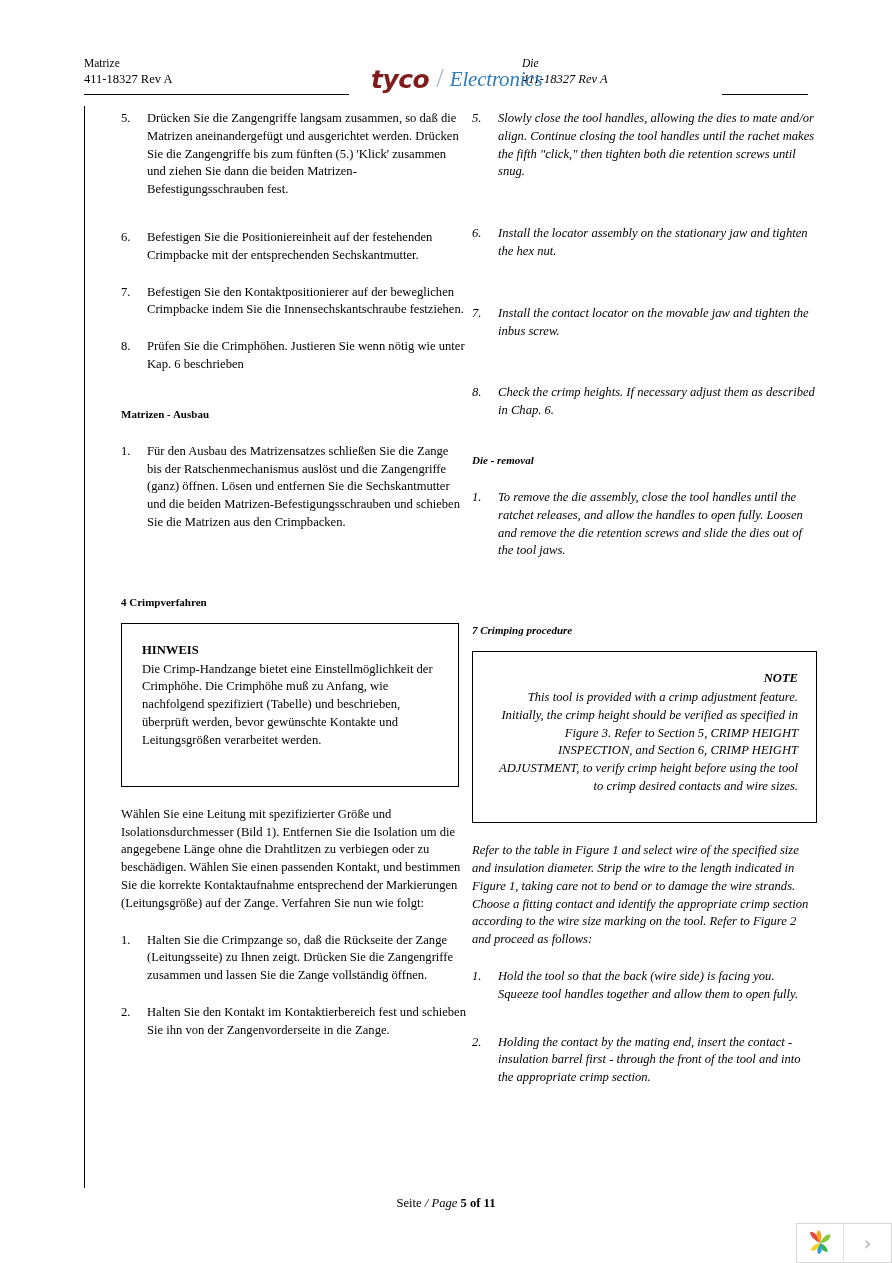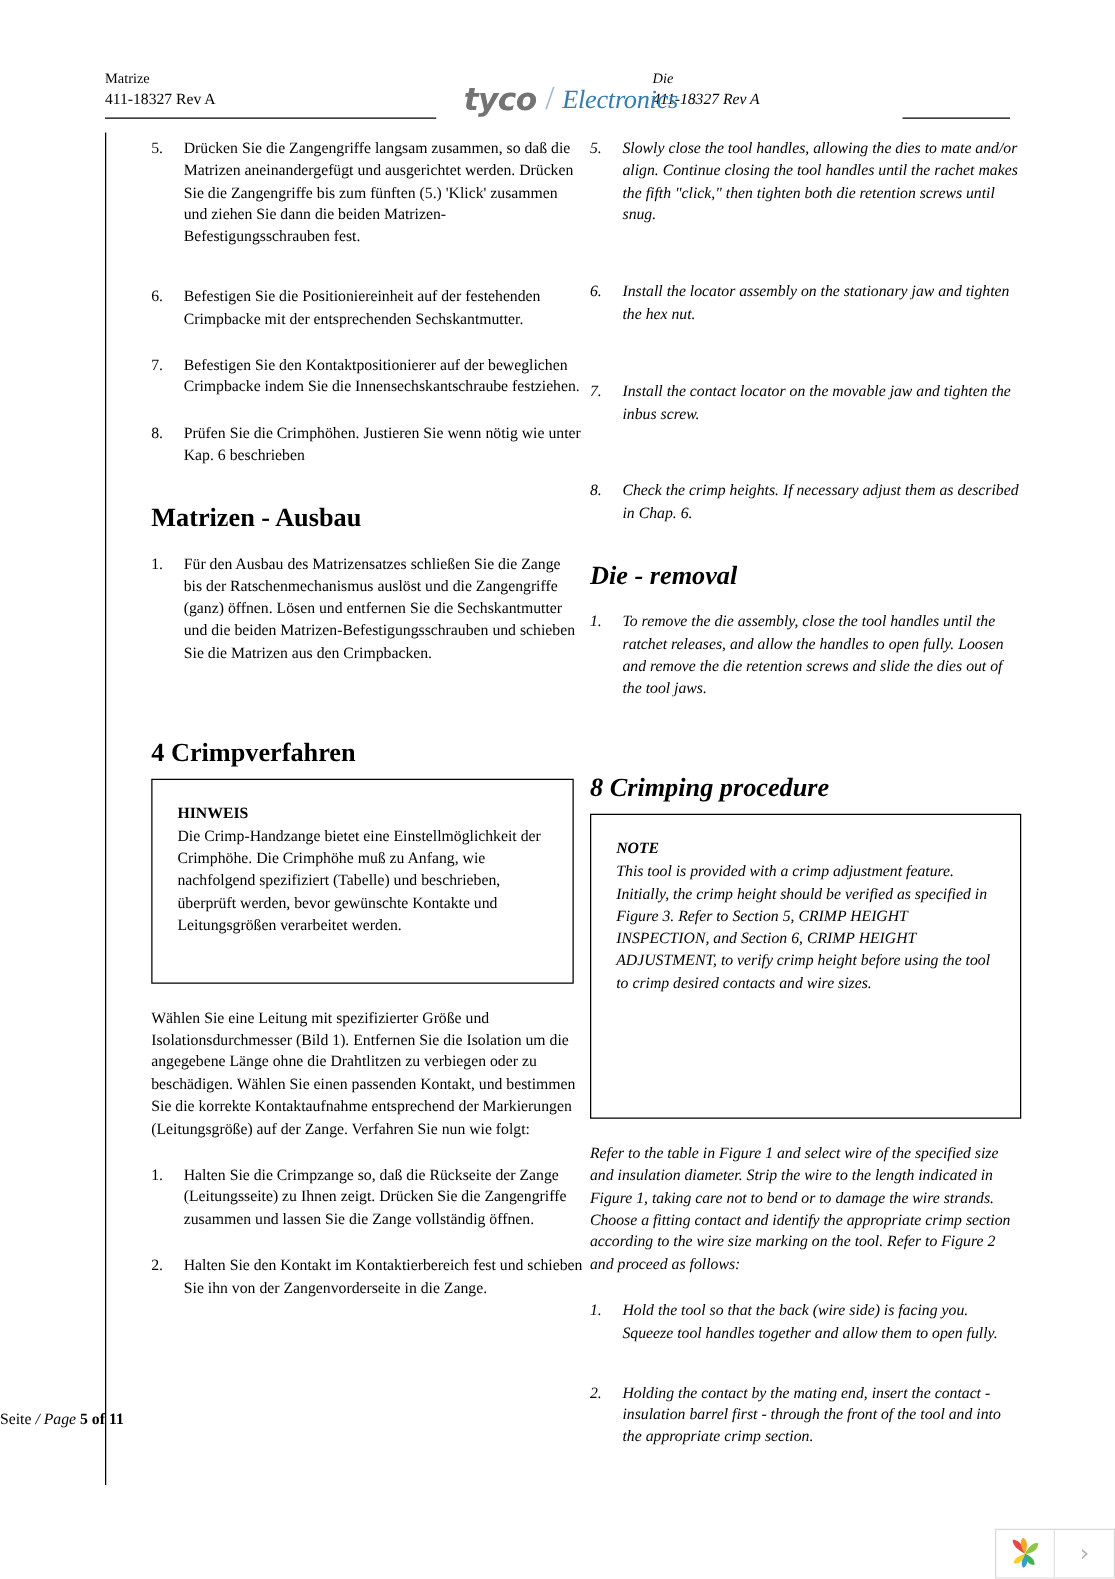--- a/index.html
+++ b/index.html
@@ -73,21 +73,21 @@
     height: 26px;
     display: flex;
     align-items: center;
   }
   .logo-tyco {
     font-family: "DejaVu Sans", sans-serif;
     font-weight: bold;
     font-style: italic;
     font-size: 25px;
     letter-spacing: -0.5px;
-    color: #737373;
+    color: #7f1d1d;
     line-height: 1;
   }
   .logo-slash {
     color: #9fb9d1;
     font-size: 27px;
     font-weight: 300;
     margin: 0 6px 0 7px;
     line-height: 1;
     transform: translateY(-1px);
   }
@@ -128,54 +128,55 @@
     margin: 0;
   }
   .blk.num {
     padding-left: 26px;
     text-indent: -26px;
   }
   .blk.num .lbl { display: inline-block; width: 26px; text-indent: 0; }
   .blk.plain { padding-left: 0; }
 
   .head {
-    font-size: 21px;
+    font-size: 11px;
     font-weight: bold;
     line-height: 20px;
     margin: 0;
     white-space: nowrap;
   }
 
   .gap-s  { height: 11px; }
   .gap-m  { height: 19px; }
   .gap-l  { height: 30px; }
   .gap-xl { height: 44px; }
   .gap-xxl{ height: 60px; }
 
   .note-box {
     border: 1.3px solid #000;
     box-sizing: border-box;
     padding: 18px 18px 16px 20px;
     font-size: 12.6px;
     line-height: 17.8px;
   }
   #col-left .note-box  { width: 338px; height: 164px; }
-  #col-right .note-box { width: 345px; height: 244px; }
+  #col-right .note-box { width: 345px; height: 172px; text-align: right; }
   .note-title {
     font-weight: bold;
     display: block;
     margin-bottom: 1px;
   }
 
   
   #footer {
     position: absolute;
     left: 0;
-    top: 1128px;
+    top: 1196px;
     width: 892px;
+    text-align: center;
     font-size: 12.6px;
   }
   #footer .f-seite { font-style: normal; }
   #footer .f-page  { font-style: italic; }
   #footer .f-num   { font-weight: bold; }
 
   
   #widget {
     position: absolute;
     left: 796px;
@@ -304,21 +305,21 @@
     <div class="gap-l"></div>
 
     <div class="head">Die - removal</div>
     <div class="gap-m"></div>
 
     <div class="blk num">
       <span class="lbl">1.</span><span>To remove the die assembly, close the tool handles until the ratchet releases, and allow the handles to open fully. Loosen and remove the die retention screws and slide the dies out of the tool jaws.</span>
     </div>
     <div class="gap-xxl"></div>
 
-    <div class="head">8 Crimping procedure</div>
+    <div class="head">7 Crimping procedure</div>
     <div class="gap-s"></div>
 
     <div class="note-box">
       <span class="note-title">NOTE</span>
       <span>This tool is provided with a crimp adjustment feature. Initially, the crimp height should be verified as specified in Figure 3. Refer to Section 5, CRIMP HEIGHT INSPECTION, and Section 6, CRIMP HEIGHT ADJUSTMENT, to  verify crimp height before using the tool to crimp desired contacts and wire sizes.</span>
     </div>
     <div class="gap-m"></div>
 
     <div class="blk plain">Refer to the table in Figure 1 and select wire of the specified size and insulation diameter. Strip the wire to the length indicated in Figure 1, taking care not to bend or to damage the wire strands. Choose a fitting contact and identify the appropriate crimp section according to the wire size marking on the tool. Refer to Figure 2 and proceed as follows:</div>
     <div class="gap-m"></div>

